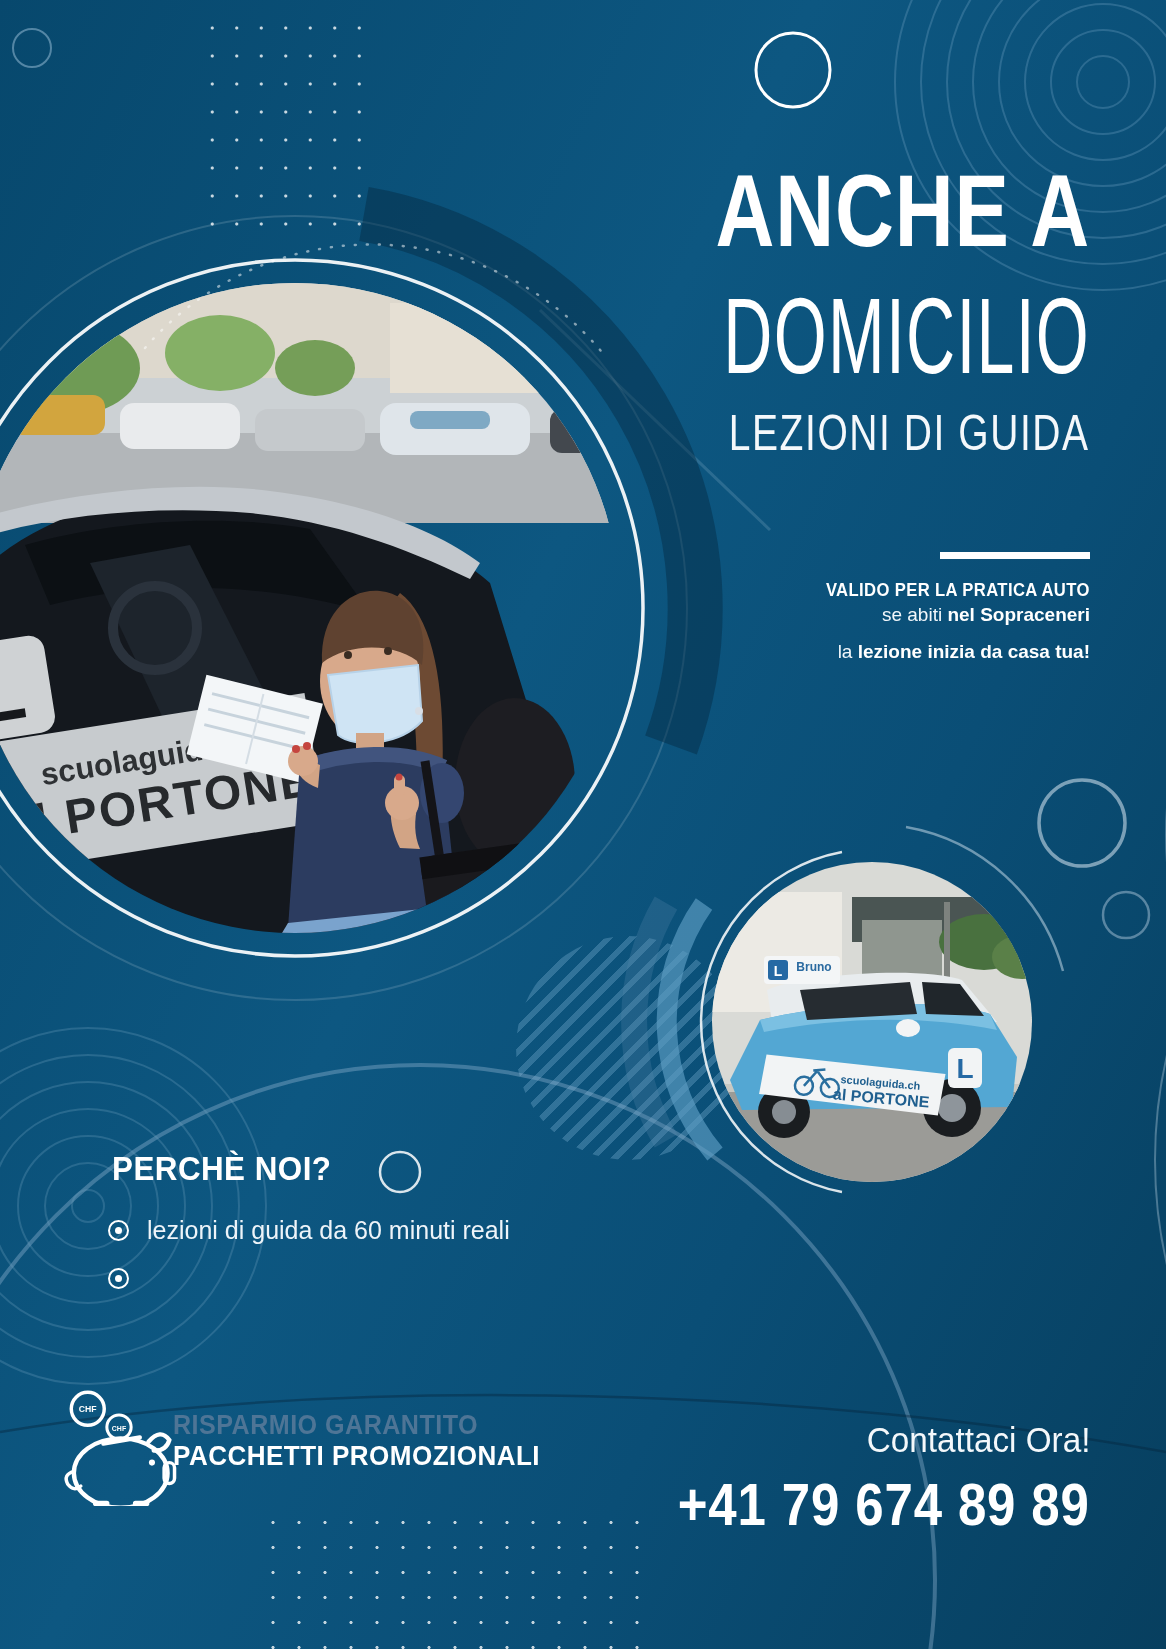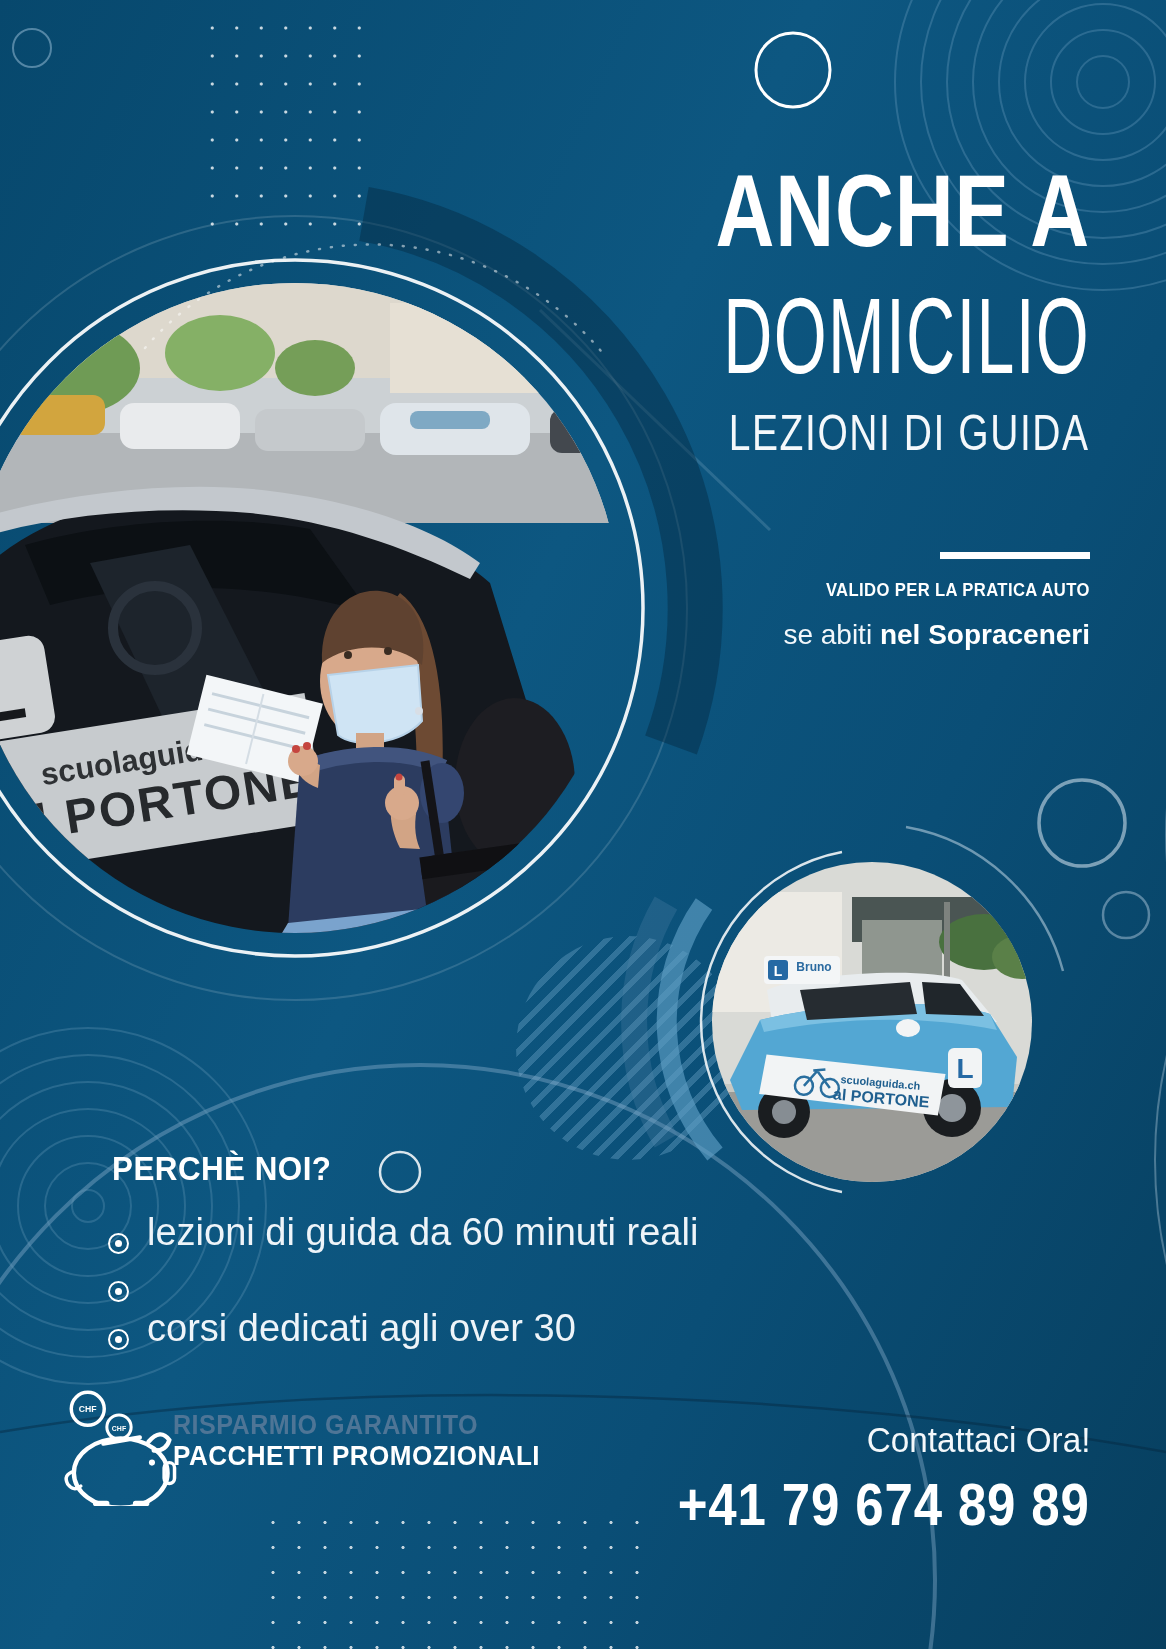--- a/index.html
+++ b/index.html
@@ -26,25 +26,25 @@
   
   .txt{position:absolute;white-space:nowrap;z-index:4;}
   .r{right:76px;text-align:right;}
   .cond-r{transform-origin:100% 50%;}
   .cond-l{transform-origin:0 50%;}
   .hero1{top:160px;font-size:102px;font-weight:700;line-height:1;transform:scaleX(.80);letter-spacing:1px;}
   .hero2{top:282px;font-size:108px;font-weight:400;line-height:1;transform:scaleX(.63);letter-spacing:2px;}
   .hero3{top:408px;font-size:50px;font-weight:400;line-height:1;transform:scaleX(.78);letter-spacing:2px;color:#f4f8fb;}
   .offer-bar{right:76px;top:552px;width:150px;height:7px;background:#fff;z-index:4;}
   .kicker{top:580px;font-size:17.5px;font-weight:700;letter-spacing:.4px;transform:scaleX(.95);}
-  .para{top:616px;font-size:28px;font-weight:400;line-height:37px;color:#f2f7fb;}
+  .para{top:596px;font-size:19px;font-weight:400;line-height:37px;color:#f2f7fb;}
   .para b{font-weight:700;color:#fff;}
   .why-title{left:112px;top:1150px;font-size:33px;font-weight:700;transform:scaleX(.95);letter-spacing:.5px;}
   .why-list{left:108px;top:1206px;z-index:4;position:absolute;}
-  .why-item{display:flex;align-items:flex-end;height:48px;font-size:38px;font-weight:400;color:#eef4f9;white-space:nowrap;}
+  .why-item{display:flex;align-items:center;height:48px;font-size:25px;font-weight:400;color:#eef4f9;white-space:nowrap;}
   .bullet{width:17px;height:17px;border:2px solid #fff;border-radius:50%;margin-right:18px;
     display:flex;align-items:center;justify-content:center;flex:0 0 auto;}
   .bullet i{width:7px;height:7px;background:#fff;border-radius:50%;}
   .promo-line1{left:173px;top:1410px;font-size:27px;font-weight:700;color:#4e7596;transform:scaleX(.93);letter-spacing:.5px;}
   .promo-line2{left:173px;top:1440px;font-size:28px;font-weight:700;color:#fff;transform:scaleX(.93);letter-spacing:.5px;}
   .cta{top:1420px;font-size:35px;font-weight:400;color:#f4f8fb;transform:scaleX(.95);}
   .phone{top:1470px;font-size:60px;font-weight:700;transform:scaleX(.85);letter-spacing:1px;}
   svg text{font-family:"Liberation Sans",sans-serif;}
   .decor{left:0;top:0;z-index:3;pointer-events:none;}
   .piggy{left:58px;top:1388px;z-index:4;}
@@ -221,40 +221,35 @@
   </svg>
 
   <div class="txt r hero1 cond-r">ANCHE A</div>
   <div class="txt r hero2 cond-r">DOMICILIO</div>
   <div class="txt r hero3 cond-r">LEZIONI DI GUIDA</div>
 
   <div class="abs offer-bar"></div>
   <div class="txt r kicker cond-r">VALIDO PER LA PRATICA AUTO</div>
   <div class="txt r para">
     <div><span>se abiti </span><b>nel Sopraceneri</b></div>
+    <div><span>la </span><b>lezione inizia da casa tua!</b></div>
   </div>
 
   <div class="txt why-title cond-l">PERCHÈ NOI?</div>
   <div class="why-list">
     <div class="why-item">
       <span class="bullet">
           <i></i>
         </span>
       <span>lezioni di guida da 60 minuti reali</span>
     </div>
     <div class="why-item">
       <span class="bullet">
           <i></i>
         </span>
-    </div>
-    <div class="why-item">
-      <span class="bullet">
-          <i></i>
-        </span>
-      <span>corsi dedicati agli over 30</span>
     </div>
   </div>
 
   <svg class="abs piggy" width="122" height="118" viewBox="0 0 140 136" fill="none" stroke="#ffffff" stroke-linecap="round">
     <circle cx="34" cy="24" r="19" stroke-width="4"></circle>
     <text x="34" y="28" font-size="10" font-weight="700" fill="#ffffff" stroke="none" text-anchor="middle">CHF</text>
     <circle cx="70" cy="45" r="14" stroke-width="3.5"></circle>
     <text x="70" y="49" font-size="8" font-weight="700" fill="#ffffff" stroke="none" text-anchor="middle">CHF</text>
     <path d="M52,64 L94,57" stroke-width="5"></path>
     <ellipse cx="72" cy="98" rx="54" ry="40" stroke-width="5"></ellipse>

